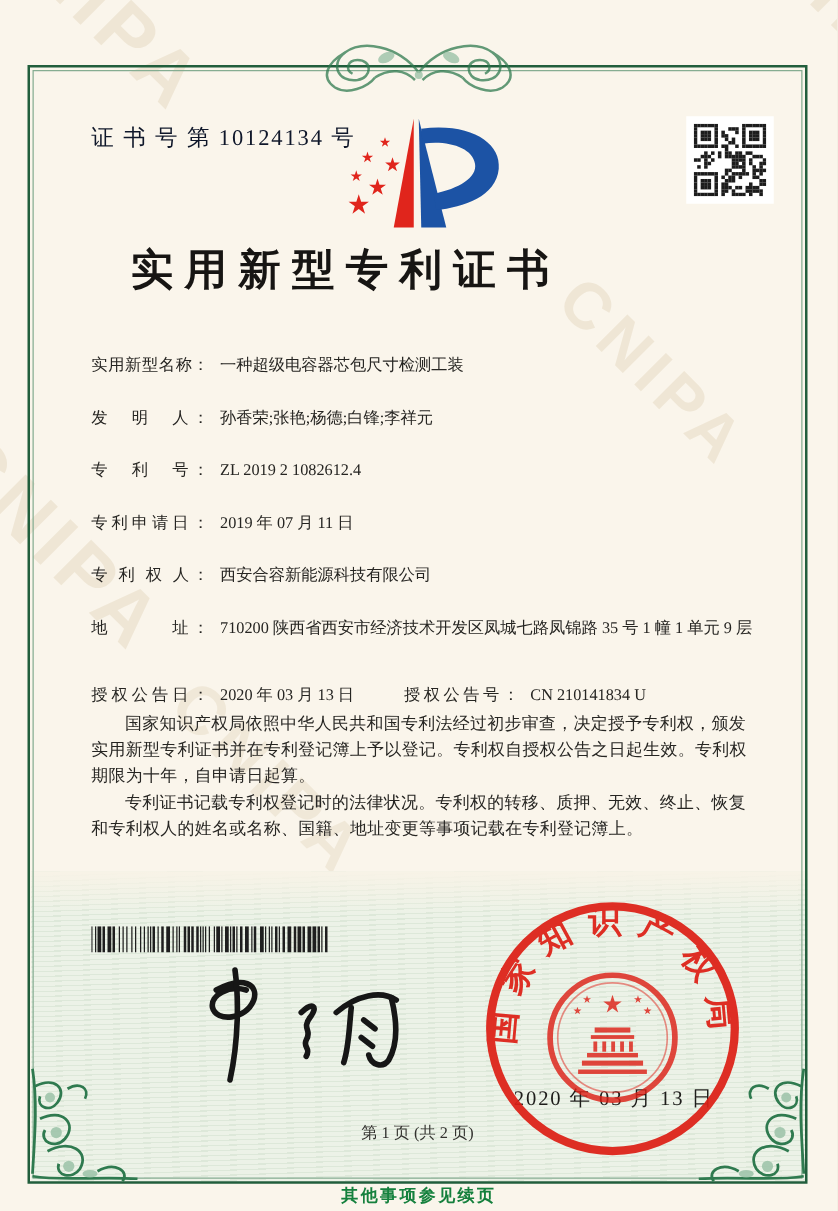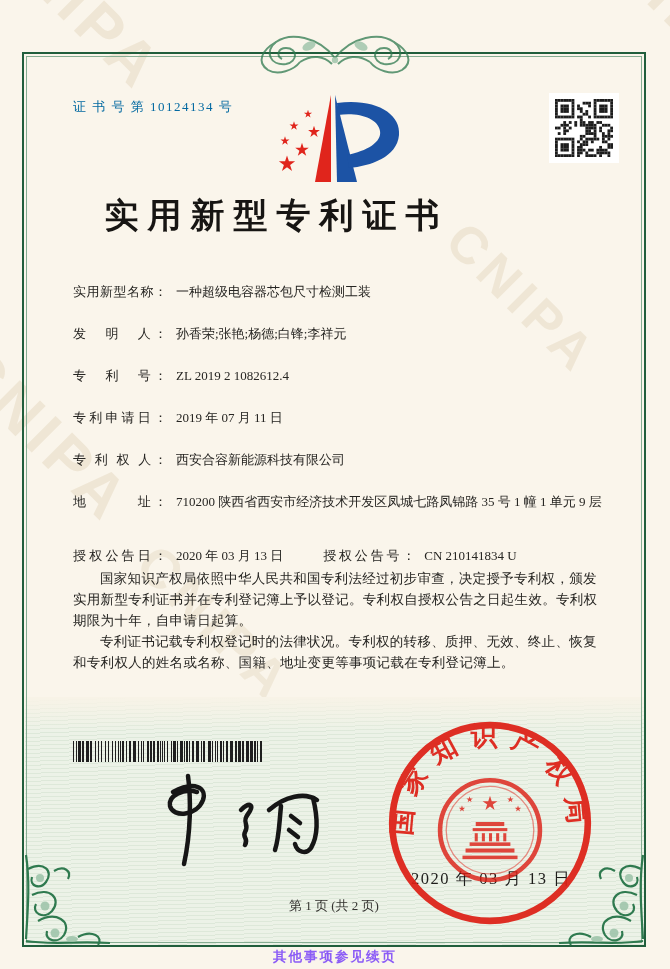--- a/index.html
+++ b/index.html
@@ -26,21 +26,21 @@
       linear-gradient(180deg,#f8f3e7 0%,rgba(248,243,231,0) 14%),
       repeating-linear-gradient(178deg,#dde8d9 0px,#dde8d9 1px,#ecf2e7 1px,#ecf2e7 4px);}
 
   
   #frame{position:absolute;left:22px;top:52px;width:624px;height:895px;
          border:2.5px solid var(--border-green);z-index:2;pointer-events:none;}
   #frame::after{content:"";position:absolute;inset:2px;border:1px solid var(--border-green-light);}
 
   .abs{position:absolute;z-index:3;}
 
-  #cert-no{left:73px;top:98px;font-size:13px;letter-spacing:1.5px;color:#0369a1;}
+  #cert-no{left:73px;top:98px;font-size:18px;letter-spacing:1.5px;color:#0f172a;}
 
   #logo{left:258px;top:90px;}
   #qr-box{left:549px;top:93px;width:70px;height:70px;background:#fff;padding:6px;}
   #qr-box svg{display:block;}
 
   #title{left:22px;top:193px;width:500px;text-align:center;font-size:34px;font-weight:bold;
          letter-spacing:9px;color:#171513;text-indent:9px;}
 
   .row{left:73px;width:532px;display:flex;font-size:13px;color:#262522;line-height:21px;}
   .row .lbl{flex:0 0 94px;text-align:justify;text-align-last:justify;letter-spacing:0;}
@@ -58,21 +58,21 @@
   #director-block{left:73px;top:799px;z-index:3;font-family:"Liberation Sans",sans-serif;}
   #director-block div{font-size:15px;letter-spacing:4px;color:#2c2c2a;font-weight:600;line-height:16px;}
   #director-title{margin-bottom:16px;}
 
   #signature{left:143px;top:770px;z-index:3;}
 
   #seal{left:383px;top:716px;z-index:5;opacity:0.93;}
   #seal-date{left:411px;top:868px;z-index:4;font-size:16.5px;letter-spacing:1.5px;color:#1e1d1b;}
 
   #page-no{left:22px;top:897px;width:624px;text-align:center;font-size:13px;color:#33322f;z-index:3;}
-  #continuation{left:0;top:948px;width:670px;text-align:center;font-size:13.5px;color:#8b5cf6;
+  #continuation{left:0;top:948px;width:670px;text-align:center;font-size:13.5px;color:#15803d;
                 letter-spacing:2px;font-weight:600;z-index:3;}
 
   .corner{z-index:3;}
   #corner-bl{left:20px;top:851px;}
   #corner-br{left:553px;top:851px;transform:scaleX(-1);}
   #top-ornament{left:212px;top:24px;z-index:3;}
 </style>
 </head>
 <body>
 

